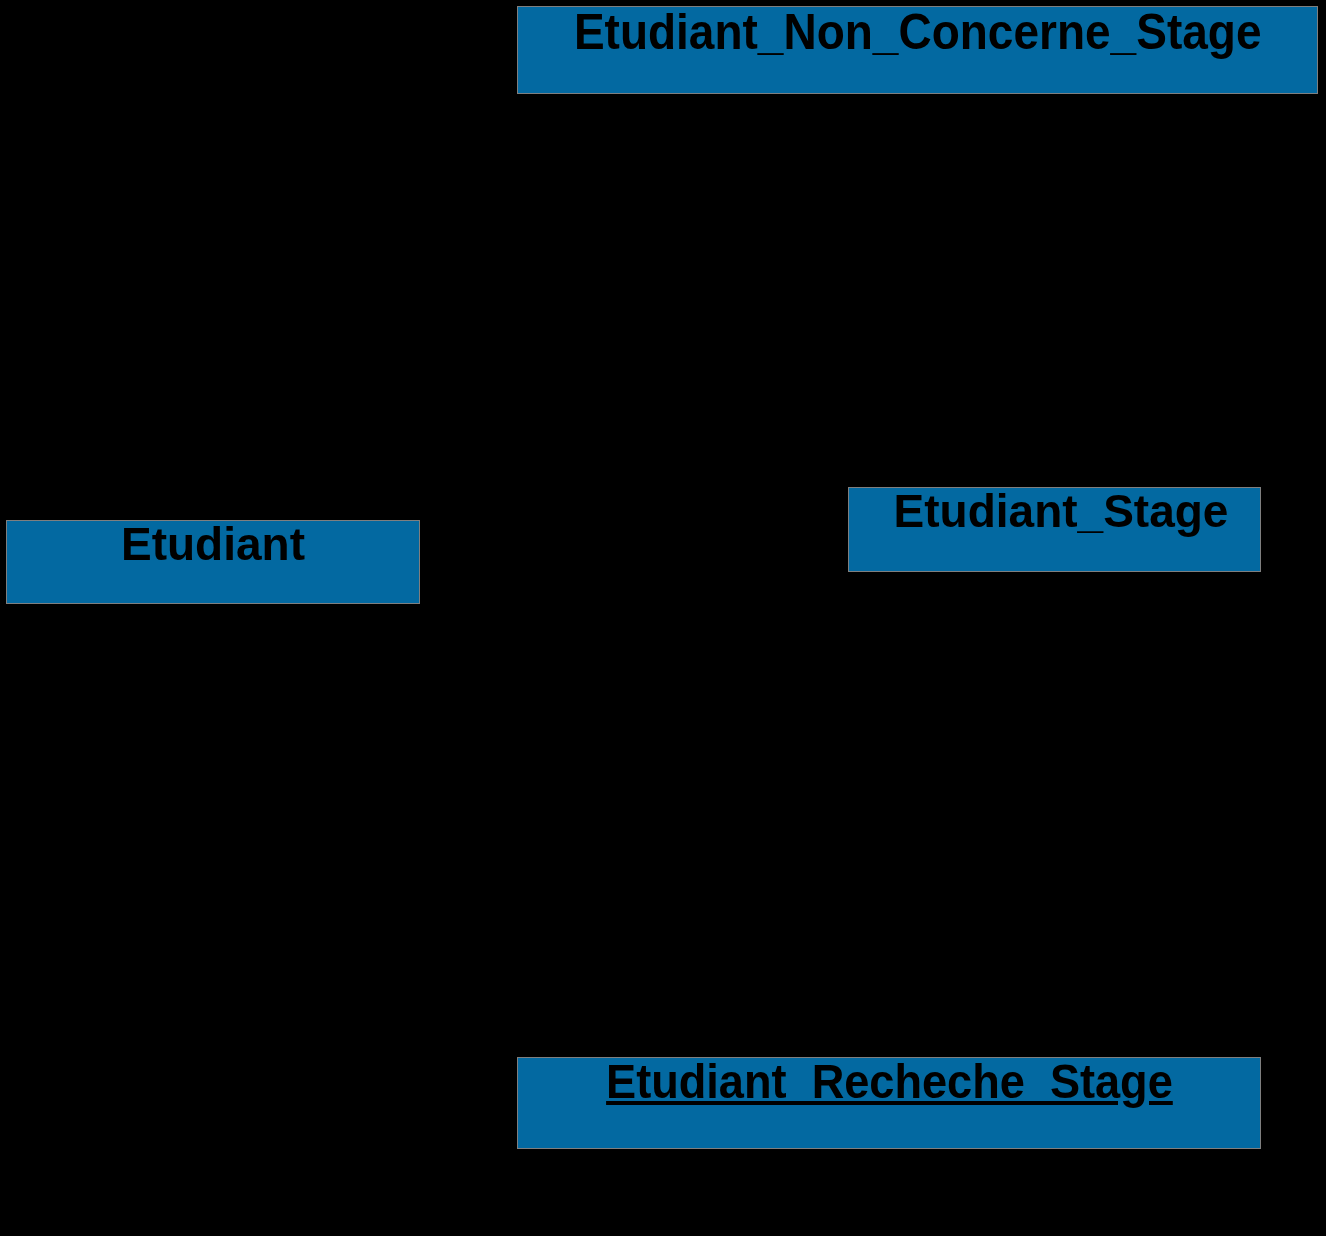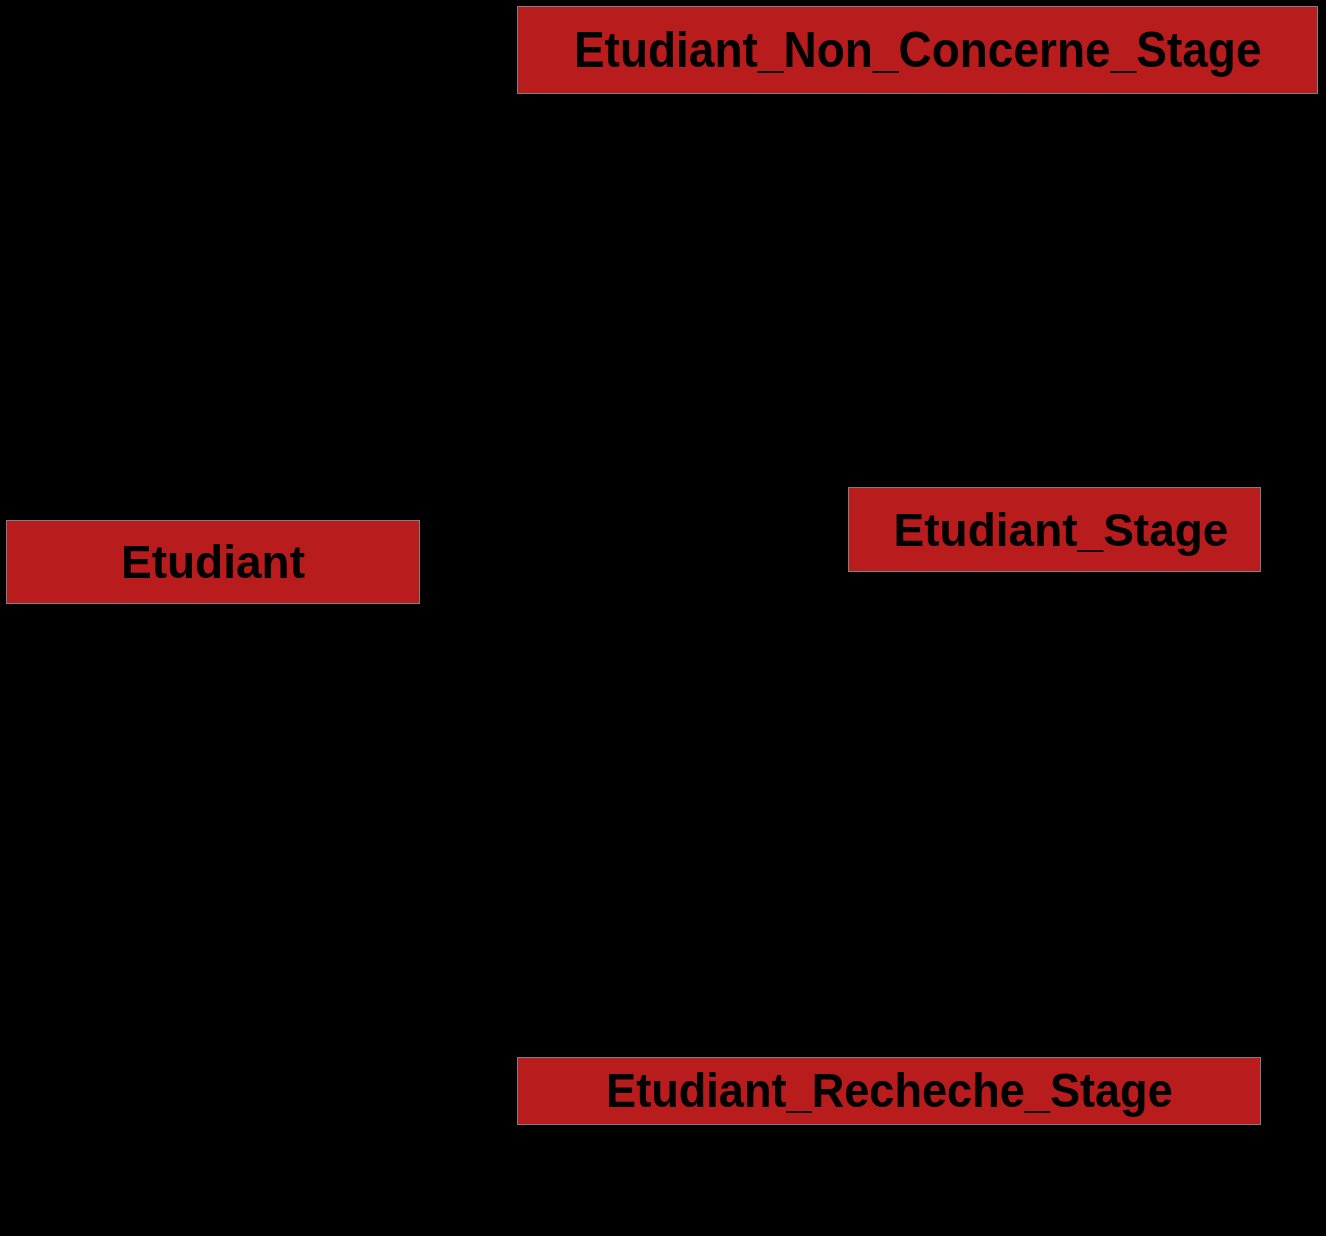--- a/index.html
+++ b/index.html
@@ -20,24 +20,23 @@
     position: absolute;
     left: 0;
     top: 0;
     width: 1326px;
     height: 1236px;
     pointer-events: none;
   }
   .node {
     position: absolute;
     box-sizing: border-box;
-    background: #b91c1c;
+    background: #0369a1;
     border: 1px solid #7f7f7f;
     display: flex;
-    align-items: center;
     justify-content: center;
     overflow: hidden;
   }
   .node-label {
     color: #000000;
     font-weight: bold;
     line-height: 1;
     white-space: nowrap;
     text-align: center;
     display: block;
@@ -57,21 +56,21 @@
     font-size: 46px;
   }
   #node-etudiant-stage {
     left: 848px;  top: 487px;  width: 413px; height: 85px;
   }
   #node-etudiant-stage .node-label {
     font-size: 46px;
     margin-left: 13px;
   }
   #node-etudiant-recheche-stage {
-    left: 517px;  top: 1057px; width: 744px; height: 68px;
+    left: 517px;  top: 1057px; width: 744px; height: 92px; text-decoration: underline;
   }
   #node-etudiant-recheche-stage .node-label {
     font-size: 48px;
     transform: scaleX(0.94);
   }
 </style>
 </head>
 <body>
 
 <div id="canvas">

